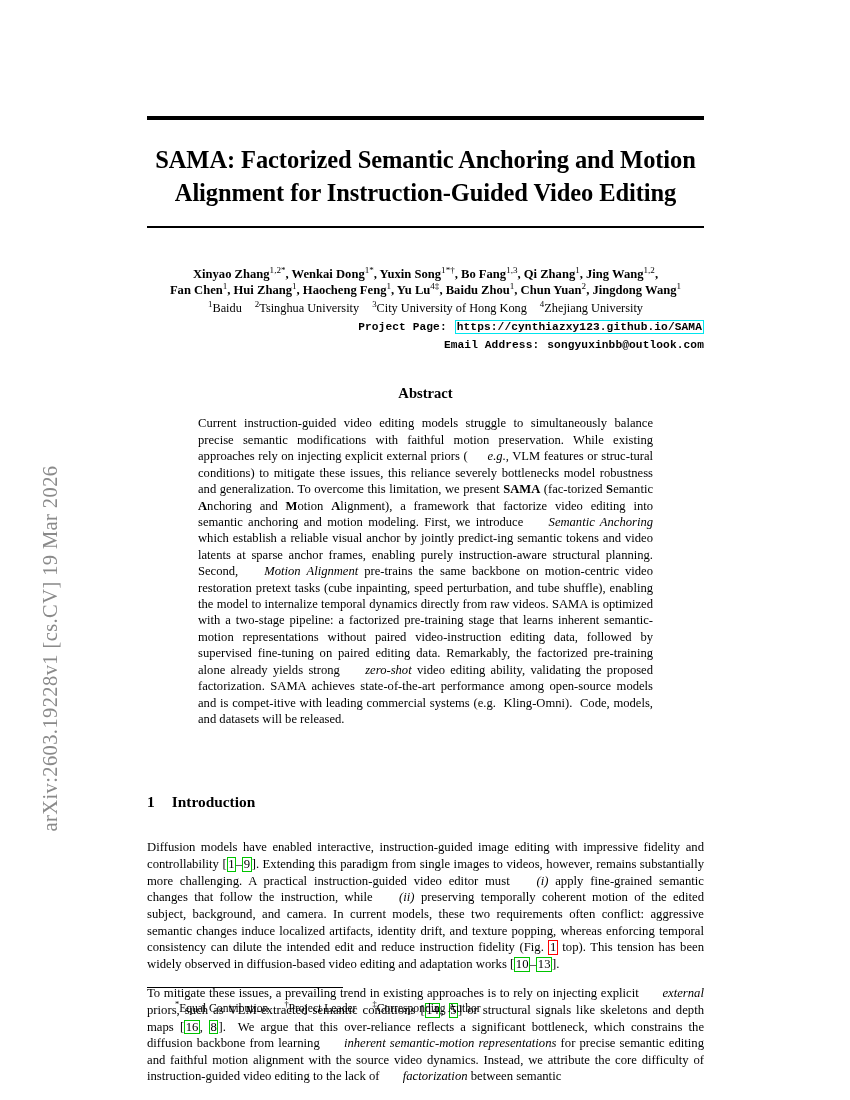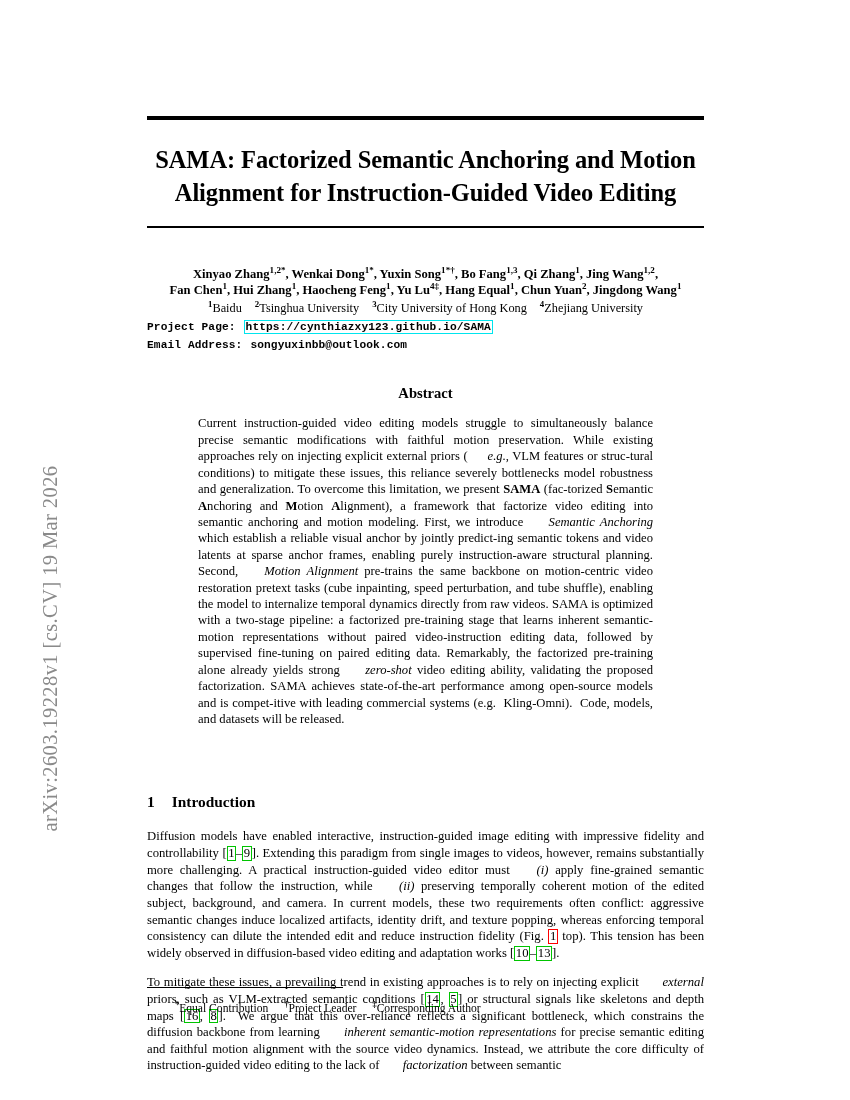--- a/index.html
+++ b/index.html
@@ -71,35 +71,35 @@
 
   
   #authors {
     margin-top: 38px;
     text-align: center;
     font-size: 12.6px;
     font-weight: bold;
     line-height: 1.32;
   }
   #authors sup, .affil sup, .footnote sup {
-    font-weight: bold;
+    font-weight: normal;
     font-size: 0.72em;
     vertical-align: super;
     line-height: 0;
   }
   .affil {
     font-size: 12.3px;
     font-weight: normal;
     margin-top: 2px;
     line-height: 1.3;
   }
   .affil .gap { display: inline-block; width: 13px; }
 
   .mono-line {
-    text-align: left;
+    text-align: right;
     font-family: "Liberation Mono", "DejaVu Sans Mono", monospace;
     font-size: 11.2px;
     margin-top: 3px;
     letter-spacing: 0.1px;
   }
   .mono-line .lbl { margin-right: 8px; }
   .url-box {
     border: 1.3px solid #00e5ee;
     padding: 0 1px;
     color: #000;
@@ -127,21 +127,21 @@
 
   
   #intro-heading {
     margin-top: 66px;
     font-size: 15.4px;
     font-weight: bold;
   }
   #intro-heading .num { margin-right: 17px; }
 
   .body-par {
-    margin-top: 17px;
+    margin-top: 28px;
     font-size: 12.7px;
     line-height: 1.31;
     text-align: justify;
     text-justify: inter-word;
   }
   .body-par.tight { margin-top: 11px; }
 
   
   .cite {
     border: 1.2px solid #00c400;
@@ -206,21 +206,21 @@
       <span><span>Yuxin Song</span><sup>1*†</sup></span>,
       <span><span>Bo Fang</span><sup>1,3</sup></span>,
       <span><span>Qi Zhang</span><sup>1</sup></span>,
       <span><span>Jing Wang</span><sup>1,2</sup></span>,
     </div>
     <div>
       <span><span>Fan Chen</span><sup>1</sup></span>,
       <span><span>Hui Zhang</span><sup>1</sup></span>,
       <span><span>Haocheng Feng</span><sup>1</sup></span>,
       <span><span>Yu Lu</span><sup>4‡</sup></span>,
-      <span><span>Hang Equal</span><sup>1</sup></span>,
+      <span><span>Baidu Zhou</span><sup>1</sup></span>,
       <span><span>Chun Yuan</span><sup>2</sup></span>,
       <span><span>Jingdong Wang</span><sup>1</sup></span>
     </div>
 
     <div class="affil">
       <span><sup>1</sup><span>Baidu</span></span><span class="gap"></span><span><sup>2</sup><span>Tsinghua University</span></span><span class="gap"></span><span><sup>3</sup><span>City University of Hong Kong</span></span><span class="gap"></span><span><sup>4</sup><span>Zhejiang University</span></span>
     </div>
 
     <div class="mono-line">
       <span class="lbl">Project Page:</span><a class="url-box" href="#">https://cynthiazxy123.github.io/SAMA</a>

